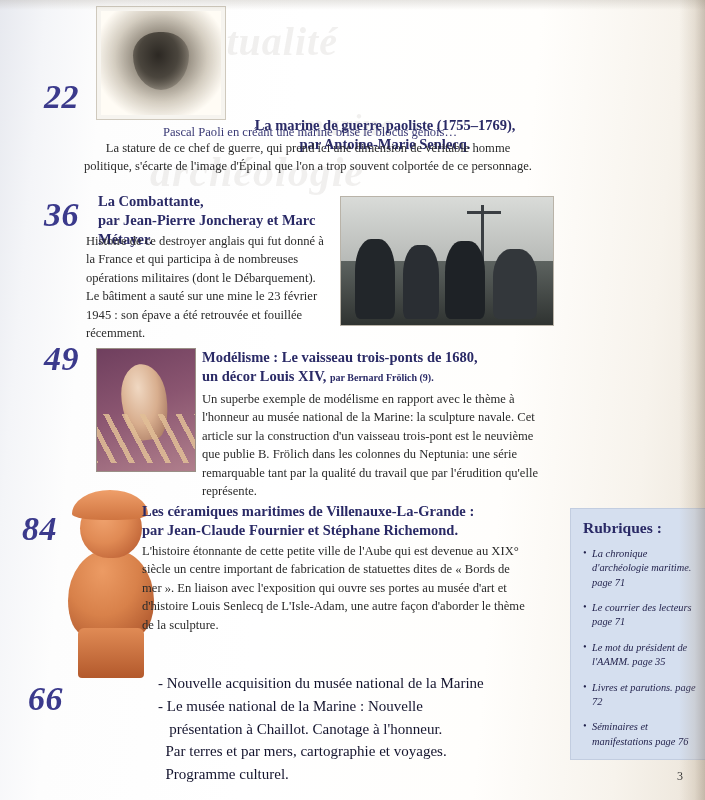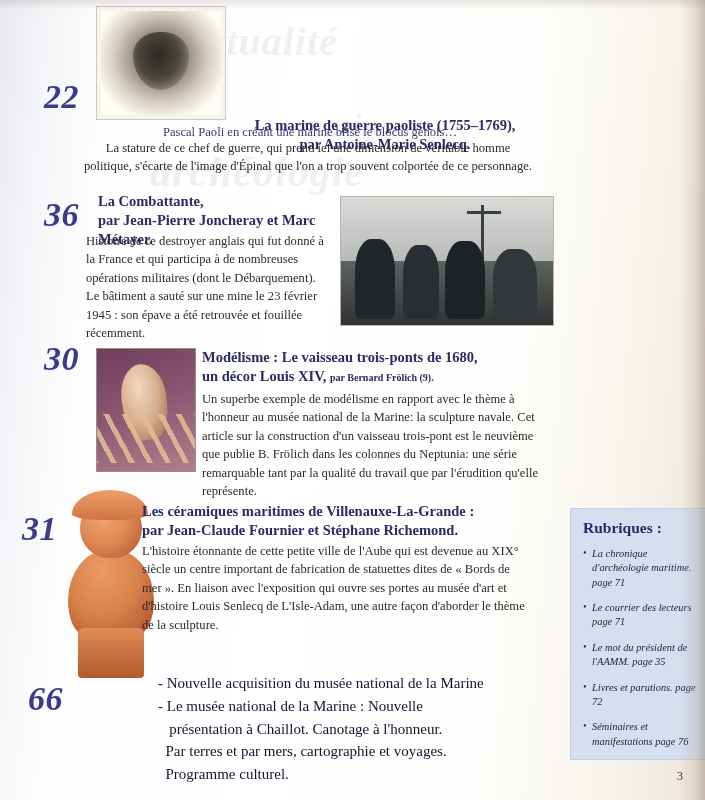--- a/index.html
+++ b/index.html
@@ -272,37 +272,37 @@
     <div class="sky"></div>
     <div class="deck"></div>
     <div class="mast"></div>
     <div class="arm"></div>
     <div class="fig f1"></div>
     <div class="fig f2"></div>
     <div class="fig f3"></div>
     <div class="fig f4"></div>
   </div>
 
-  <div class="entry-num" id="entry-49-num">30</div>
+  <div class="entry-num" id="entry-49-num">49</div>
 
   <div id="img-49">
     <div class="fig"></div>
     <div class="rail"></div>
   </div>
 
   <div class="title" id="entry-49-title">
     <div>Modélisme : Le vaisseau trois-ponts de 1680,</div>
     <div>
       <span>un décor Louis XIV,</span>
       <span class="byline-rest" style="font-size:10px;">par Bernard Frölich (9).</span>
     </div>
   </div>
   <div class="body-text" id="entry-49-body">Un superbe exemple de modélisme en rapport avec le thème à l'honneur au musée national de la Marine: la sculpture navale. Cet article sur la construction d'un vaisseau trois-pont est le neuvième que publie B. Frölich dans les colonnes du Neptunia: une série remarquable tant par la qualité du travail  que par l'érudition qu'elle représente.</div>
 
-  <div class="entry-num" id="entry-58-num">31</div>
+  <div class="entry-num" id="entry-58-num">84</div>
 
   <div id="img-58">
     <div class="bust-body"></div>
     <div class="bust-head"></div>
     <div class="bust-cap"></div>
     <div class="bust-base"></div>
   </div>
 
   <div class="title" id="entry-58-title">
     <div>Les céramiques maritimes de Villenauxe-La-Grande :</div>

